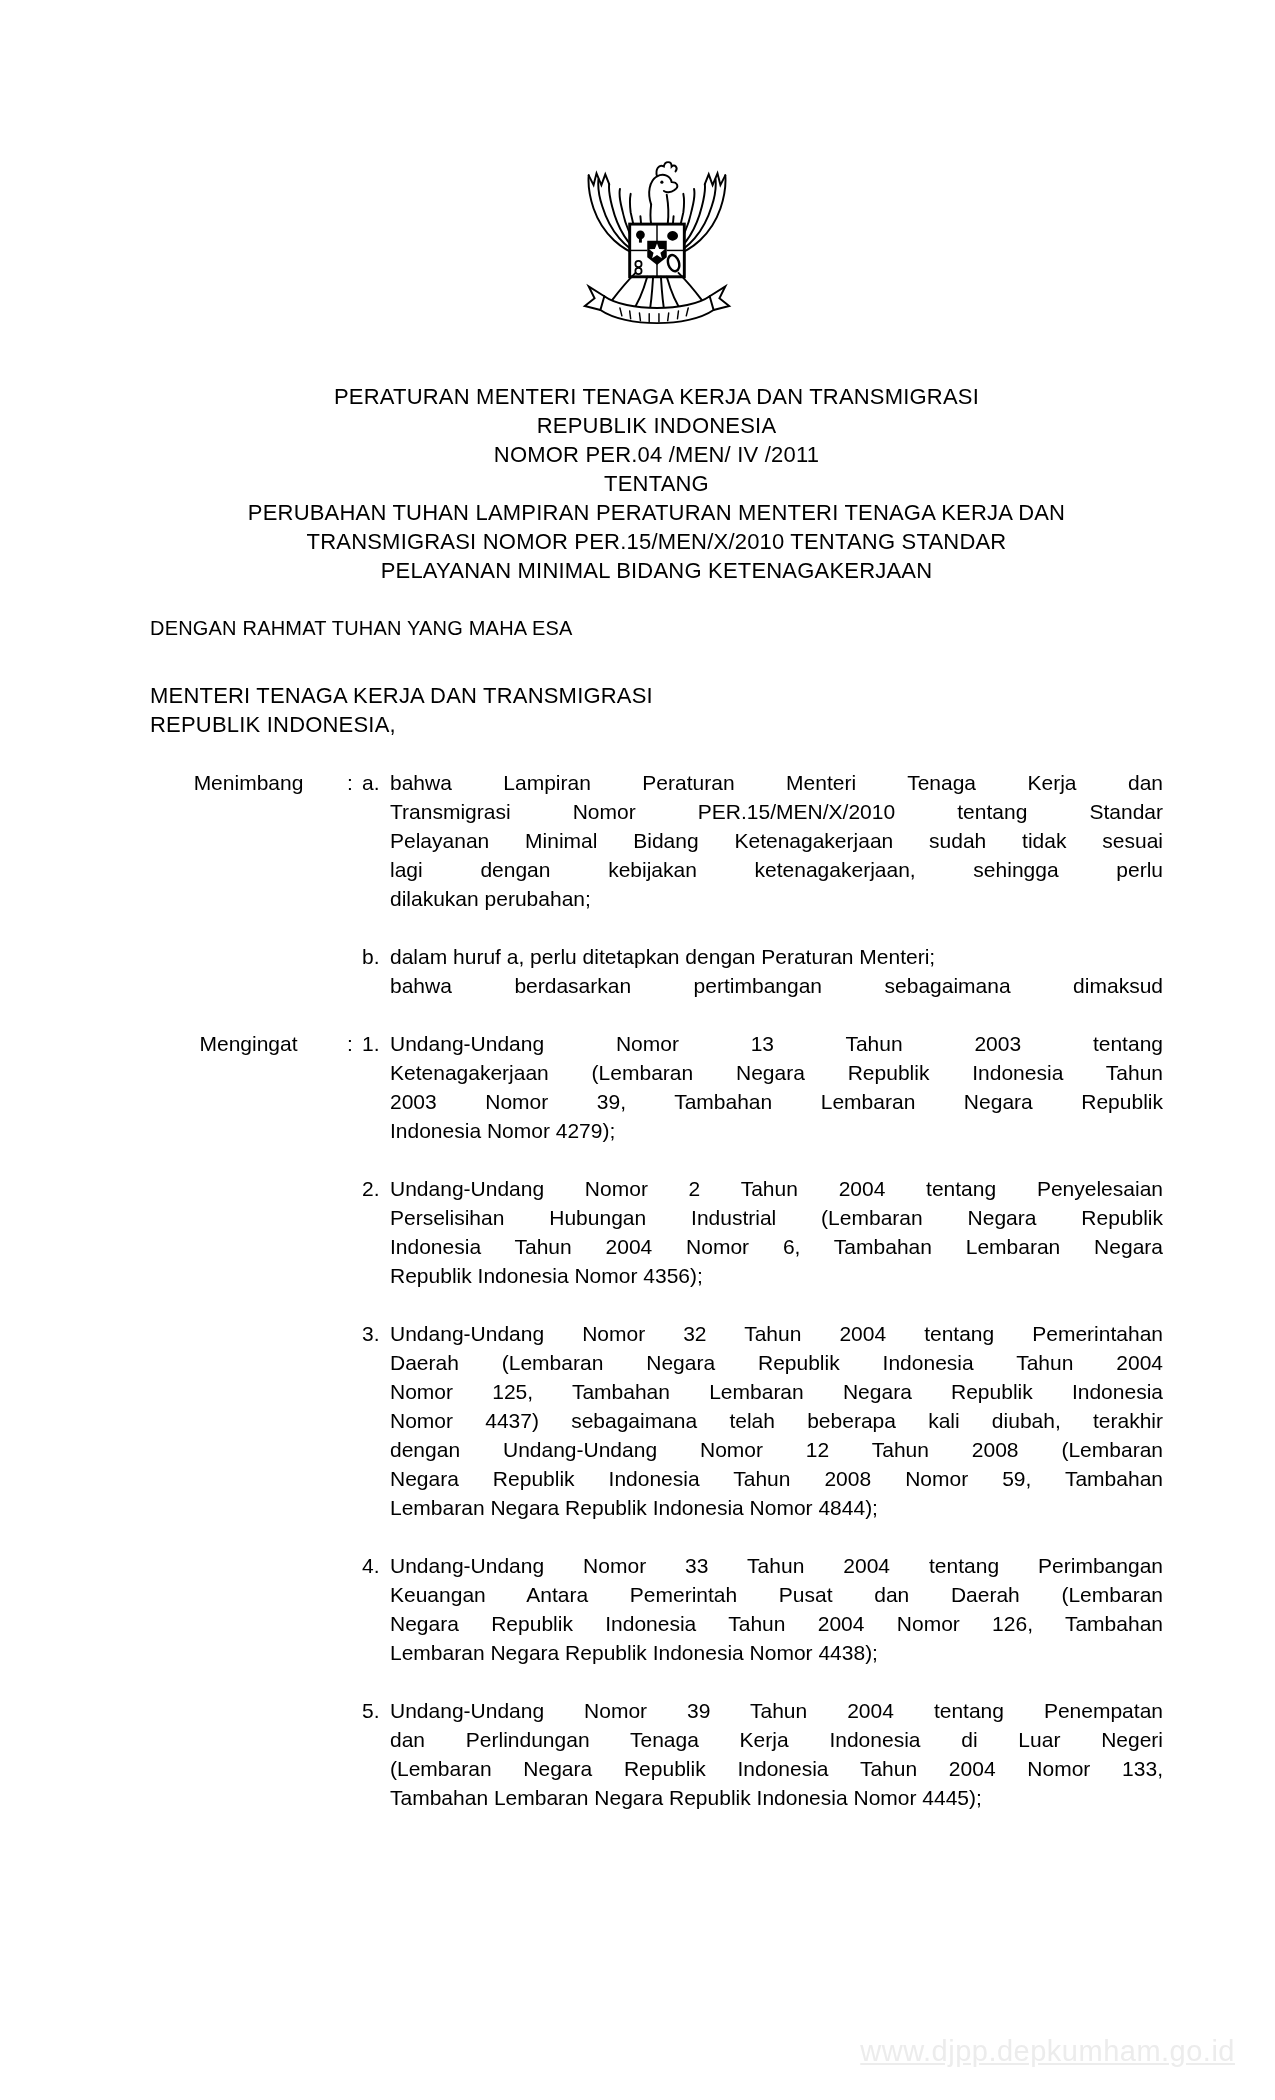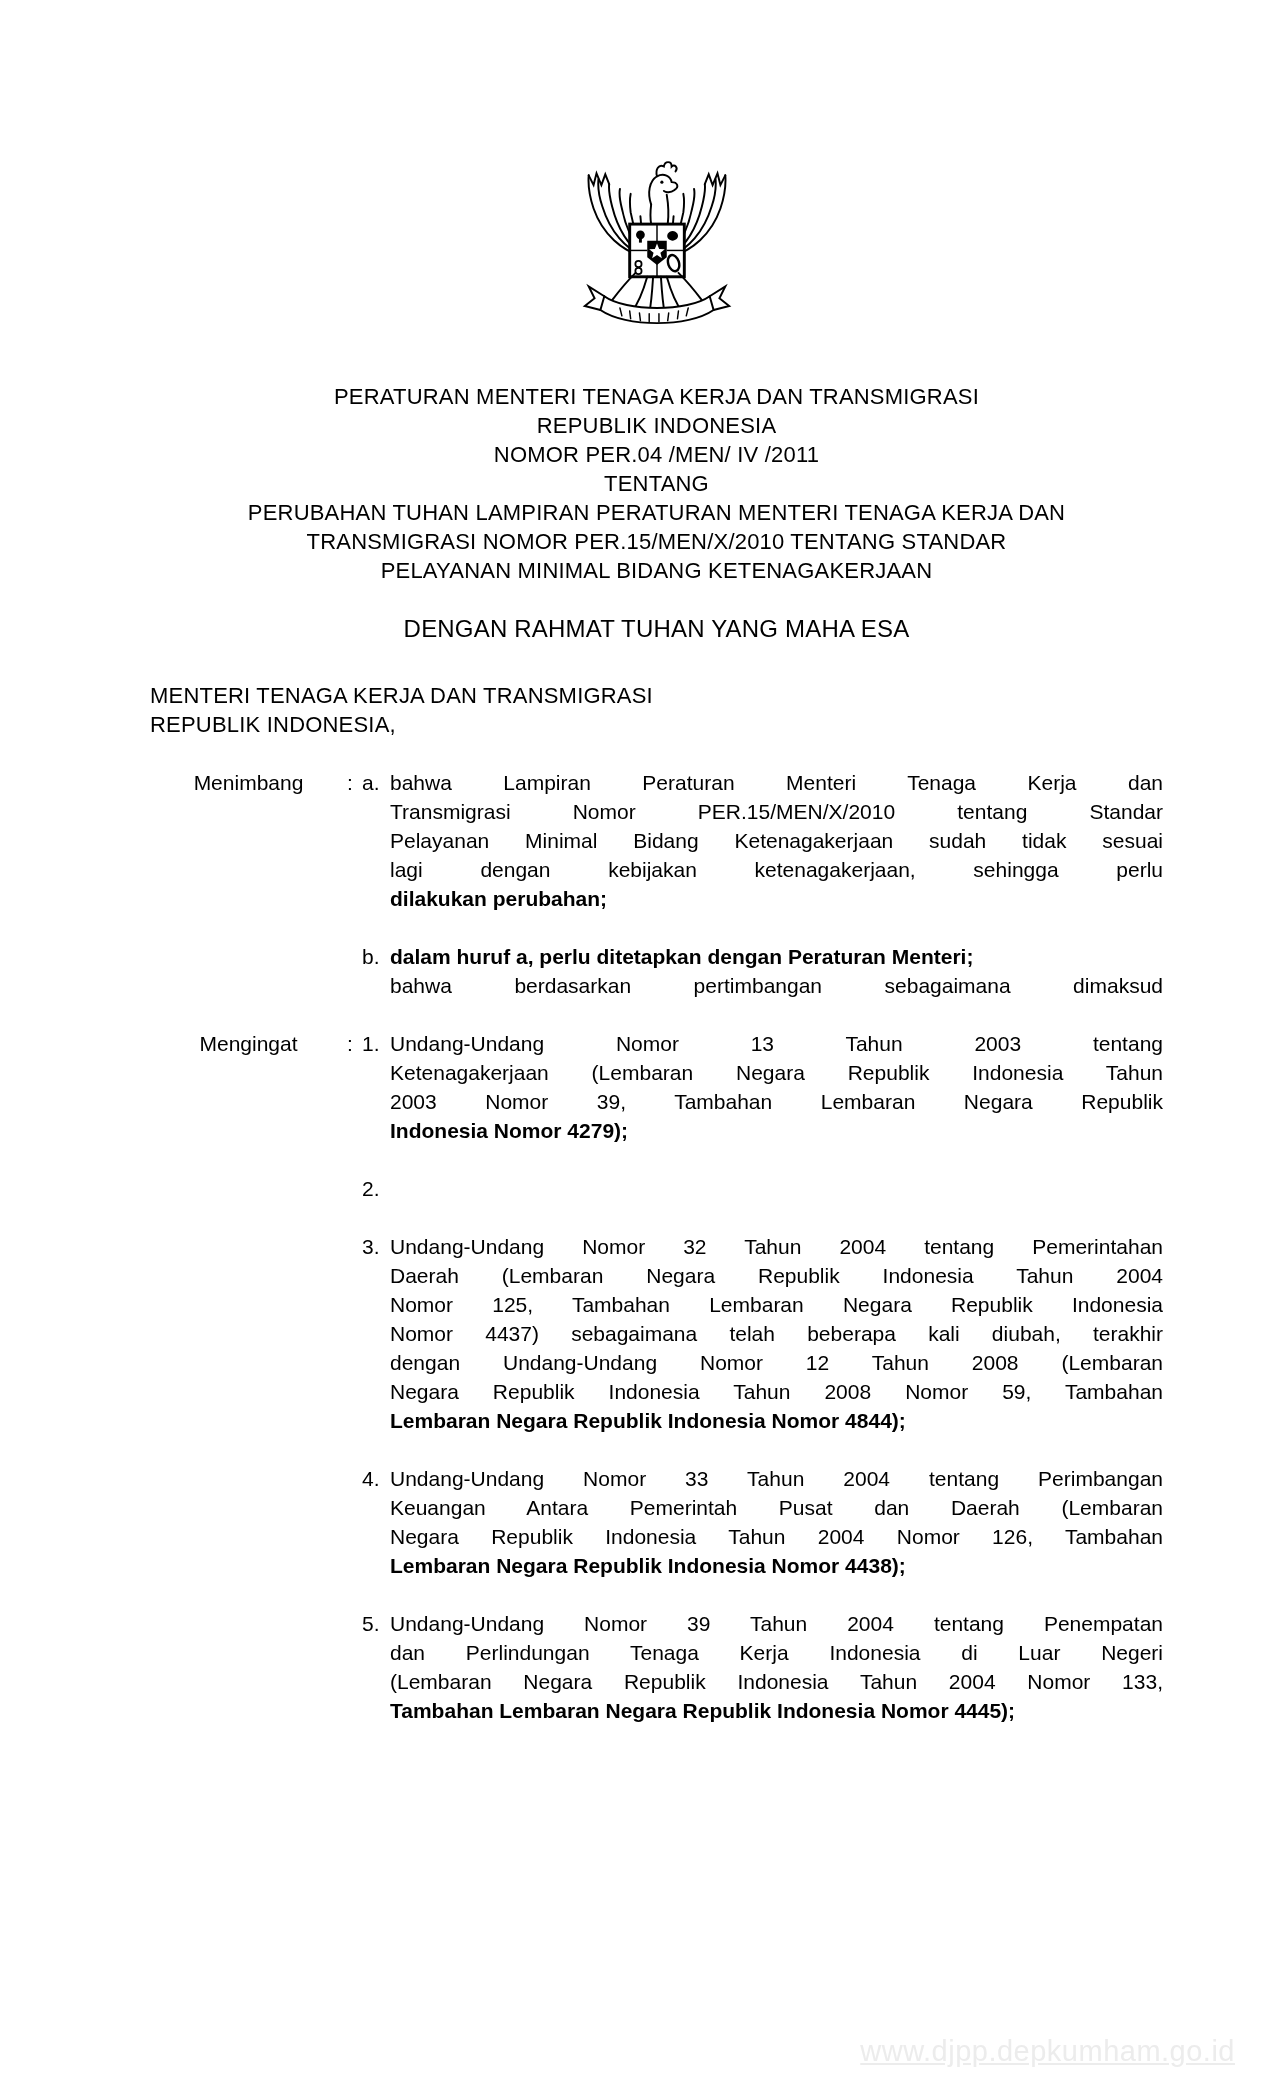--- a/index.html
+++ b/index.html
@@ -10,34 +10,34 @@
     background:#ffffff;
     color:#000;
     font-family:"Liberation Sans","DejaVu Sans",sans-serif;
     box-sizing:border-box;
     padding:148px 112px 0 150px;
     overflow:hidden;
   }
   .emblem{display:block;margin:0 auto;width:178px;height:200px;}
   .title-block{margin-top:34px;text-align:center;font-size:22px;line-height:29px;letter-spacing:.2px;}
   .tline{white-space:nowrap;}
-  .center-line{margin-top:29px;text-align:center;font-size:24px;line-height:29px;letter-spacing:.2px;}
+  .center-line{margin-top:29px;text-align:left;font-size:20px;line-height:29px;letter-spacing:.2px;}
   .center-block{margin-top:38px;text-align:left;font-size:22px;line-height:29px;letter-spacing:.2px;}
   .clause-row{
     display:grid;
     grid-template-columns:197px 15px 28px 1fr;
     margin-top:29px;
     font-size:21px;line-height:29px;
   }
   .col-label{text-align:center;}
   .col-colon{text-align:left;}
   .col-marker{text-align:left;}
   .col-text{text-align:justify;}
   .jl{text-align:justify;text-align-last:justify;-moz-text-align-last:justify;}
-  .jl.last{text-align-last:left;font-weight:bold;-moz-text-align-last:left;}
+  .jl.last{text-align-last:left;-moz-text-align-last:left;}
   .watermark{
     position:absolute;
     top:2036px;right:40px;
     font-size:29px;line-height:30px;
     color:#ececec;
     text-decoration:underline;
     letter-spacing:.5px;
   }
 </style>
 </head>
@@ -150,20 +150,26 @@
         <div class="jl">Undang-Undang Nomor 13 Tahun 2003 tentang</div>
         <div class="jl">Ketenagakerjaan (Lembaran Negara Republik Indonesia Tahun</div>
         <div class="jl">2003 Nomor 39, Tambahan Lembaran Negara Republik</div>
         <div class="jl last">Indonesia Nomor 4279);</div>
       </div>
     </div>
     <div class="clause-row">
       <div class="col-label"></div>
       <div class="col-colon"></div>
       <div class="col-marker">2.</div>
+      <div class="col-text">
+        <div class="jl">Undang-Undang Nomor 2 Tahun 2004 tentang Penyelesaian</div>
+        <div class="jl">Perselisihan Hubungan Industrial (Lembaran Negara Republik</div>
+        <div class="jl">Indonesia Tahun 2004 Nomor 6, Tambahan Lembaran Negara</div>
+        <div class="jl last">Republik Indonesia Nomor 4356);</div>
+      </div>
     </div>
     <div class="clause-row">
       <div class="col-label"></div>
       <div class="col-colon"></div>
       <div class="col-marker">3.</div>
       <div class="col-text">
         <div class="jl">Undang-Undang Nomor 32 Tahun 2004 tentang Pemerintahan</div>
         <div class="jl">Daerah (Lembaran Negara Republik Indonesia Tahun 2004</div>
         <div class="jl">Nomor 125, Tambahan Lembaran Negara Republik Indonesia</div>
         <div class="jl">Nomor 4437) sebagaimana telah beberapa kali diubah, terakhir</div>

